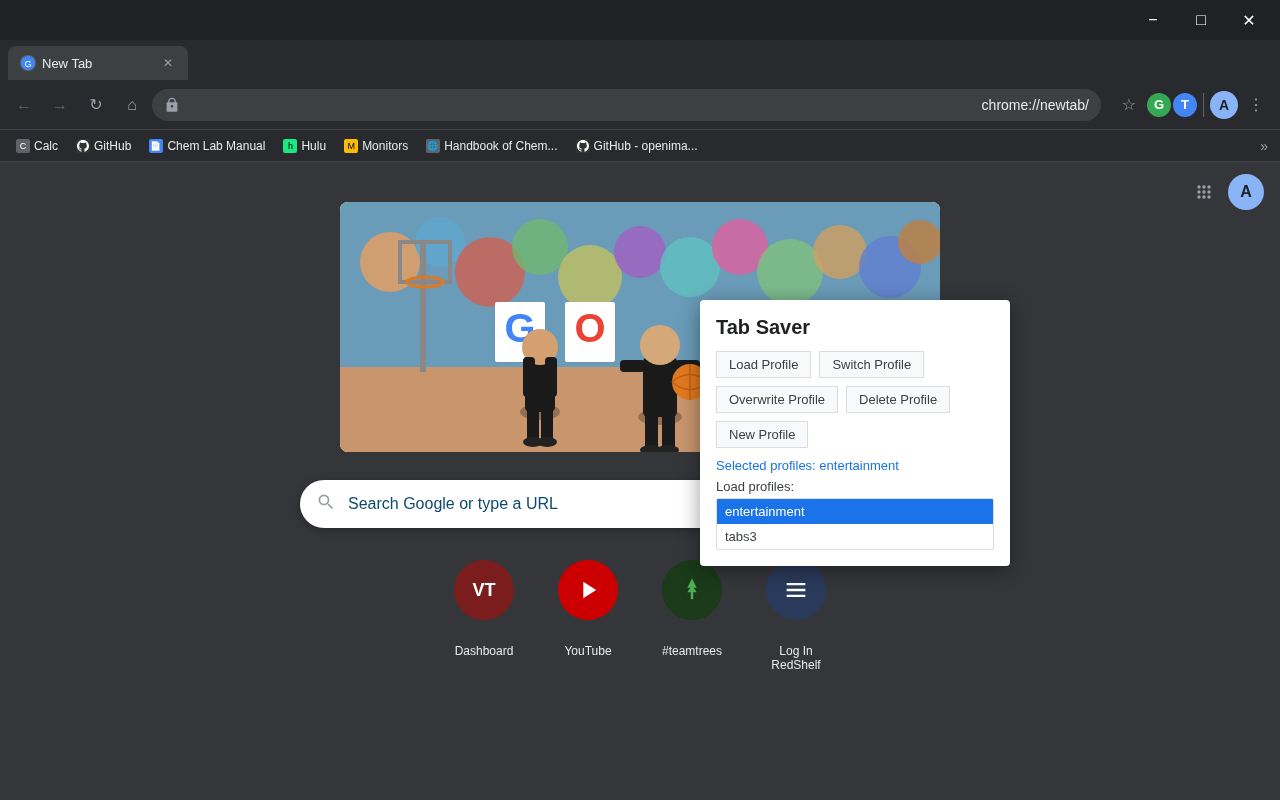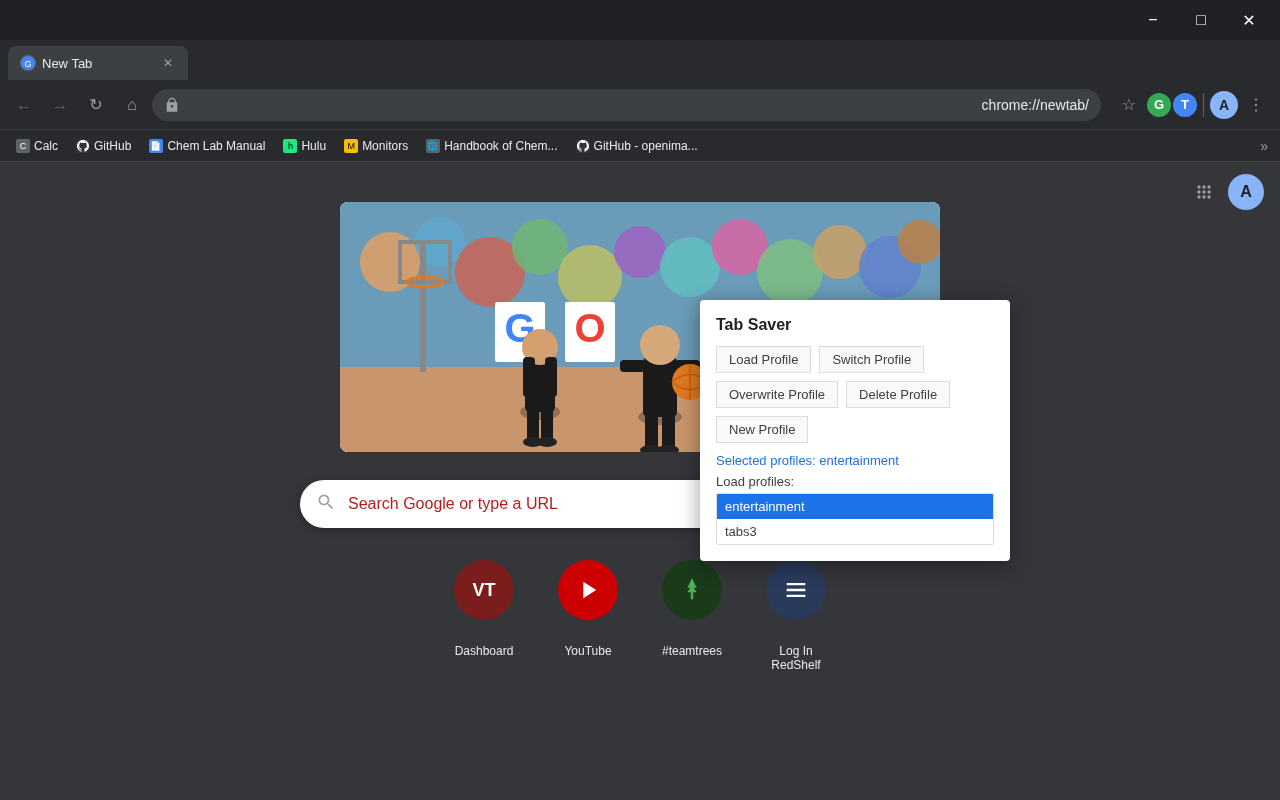--- a/index.html
+++ b/index.html
@@ -252,21 +252,21 @@
       padding: 0 16px;
       gap: 12px;
       box-shadow: 0 2px 8px rgba(0,0,0,0.3);
     }
     .search-icon-wrap {
       color: #9aa0a6;
       font-size: 18px;
     }
     .search-input-text {
       flex: 1;
-      color: #b91c1c;
+      color: #0c4a6e;
       font-size: 16px;
     }
     .mic-icon {
       width: 28px;
       height: 28px;
       display: flex;
       align-items: center;
       justify-content: center;
       cursor: pointer;
     }
@@ -307,21 +307,21 @@
       top: 138px;
       right: 270px;
       width: 310px;
       background: #fff;
       border-radius: 4px;
       box-shadow: 0 4px 20px rgba(0,0,0,0.4);
       z-index: 1000;
       padding: 16px;
     }
     .popup-title {
-      font-size: 16px;
+      font-size: 20px;
       color: #202124;
       margin-bottom: 12px;
       font-weight: 500;
     }
     .popup-title span { font-weight: bold; }
     .popup-buttons-row {
       display: flex;
       gap: 8px;
       margin-bottom: 8px;
     }

